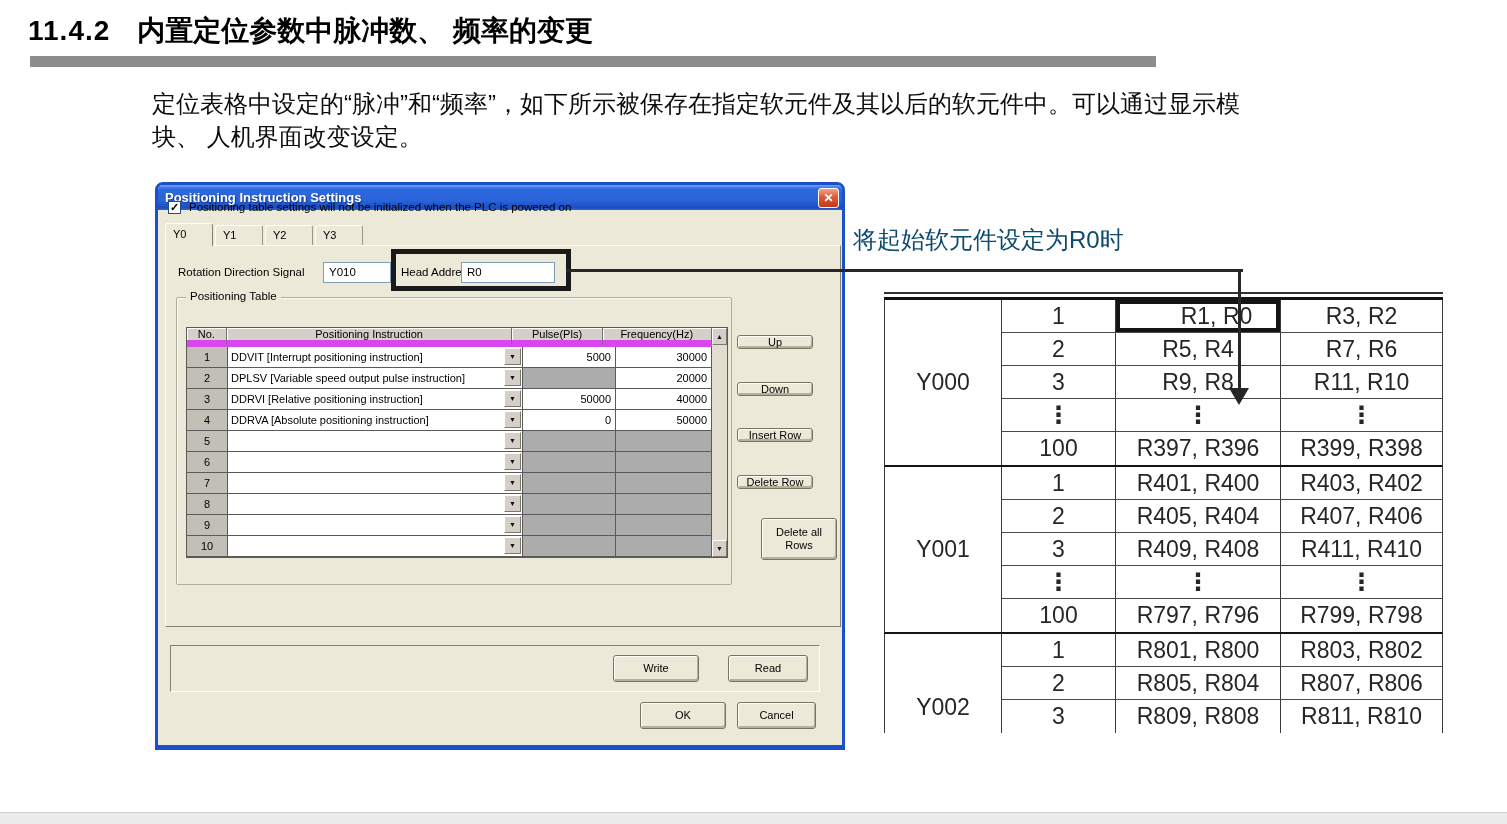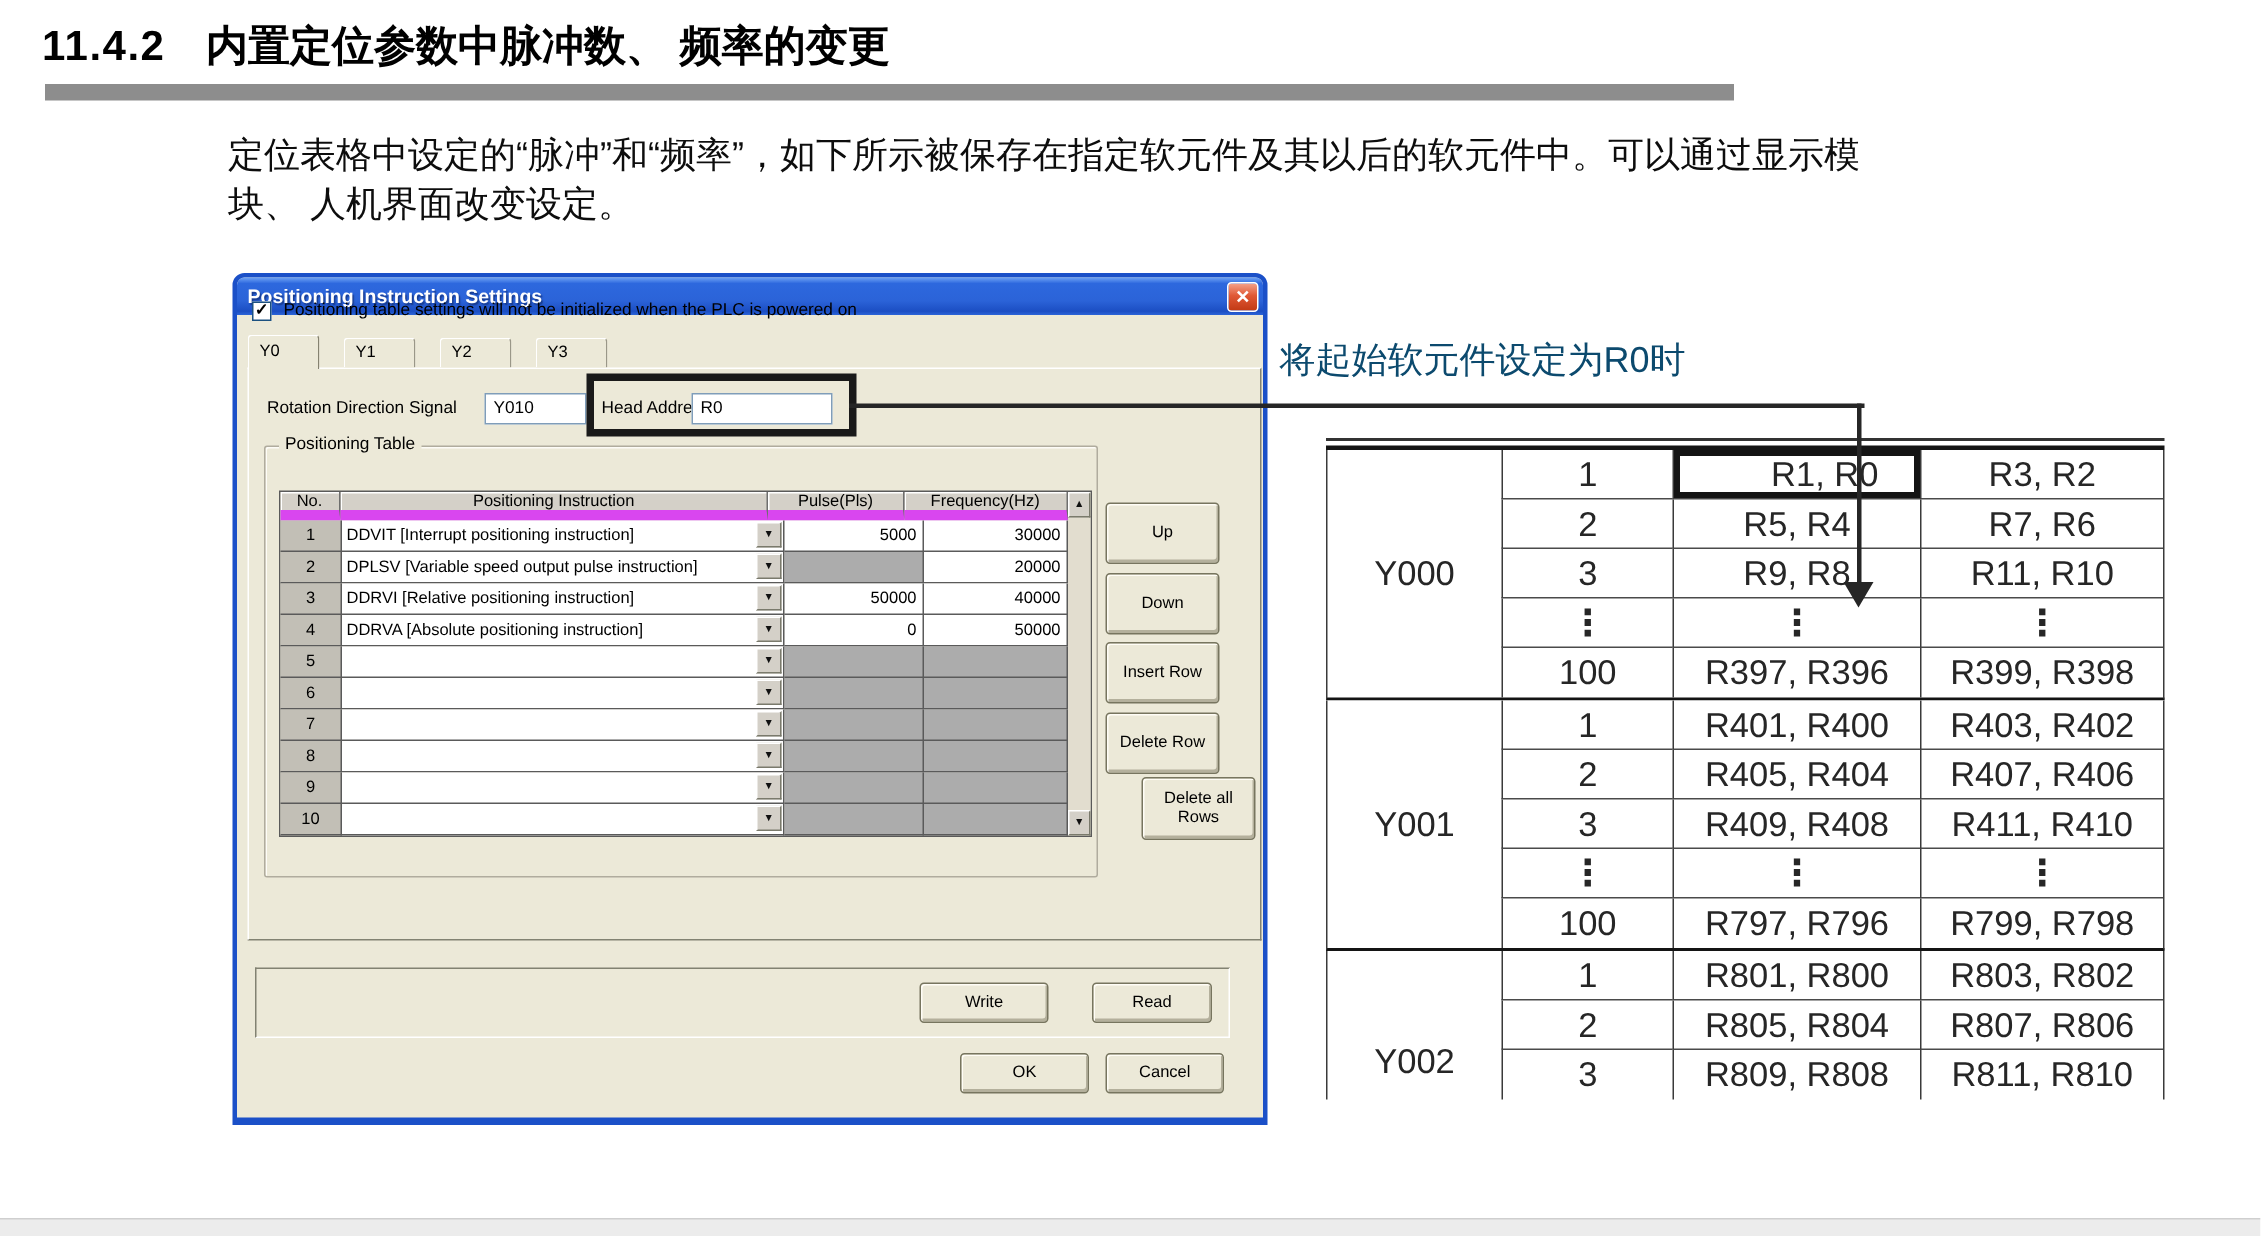--- a/index.html
+++ b/index.html
@@ -27,21 +27,21 @@
     background:#ECE9D8; border:3px solid #1b50c8; border-bottom-width:5px;
     border-radius:8px 8px 0 0; z-index:4; font-family:"Liberation Sans",sans-serif; }
   .titlebar { height:25px; border-radius:5px 5px 0 0; display:flex; align-items:center;
     padding:0 3px 0 7px;
     background:linear-gradient(180deg,#6fa3f5 0%,#2d68de 16%,#2b63d8 62%,#1b4ec3 90%,#2c64d8 100%); }
   .titlebar .title { flex:1; color:#fff; font-weight:700; font-size:13px; text-shadow:1px 1px 1px #17398a; }
   .closebtn { width:21px; height:20px; border-radius:3px; border:1px solid #fff; color:#fff;
     background:linear-gradient(180deg,#f4a188,#e05835 45%,#c23a15); font-size:12px; font-weight:700;
     display:flex; align-items:center; justify-content:center; cursor:default; }
 
-  .tabs { position:absolute; left:7px; top:38px; display:flex; gap:16px; }
+  .tabs { position:absolute; left:7px; top:38px; display:flex; gap:2px; }
   .tab { width:48px; height:20px; margin-top:2px; padding:3px 0 0 7px; font-size:11px;
     background:#ECE9D8; border:1px solid #9a9788; border-bottom:none;
     border-top-color:#fff; border-left-color:#fff; border-radius:3px 3px 0 0; }
   .tab.active { height:23px; margin-top:0; padding-top:4px; z-index:3; position:relative;
     border-color:#858270; border-top-color:#fff; border-left-color:#fff; background:#ECE9D8; }
   .tabpanel { position:absolute; left:7px; top:60px; width:676px; height:382px;
     border:1px solid; border-color:#fff #828272 #828272 #fff; background:#ECE9D8; }
 
   .lbl { position:absolute; font-size:11.5px; color:#000; }
   .field { position:absolute; height:21px; background:#fff; border:1px solid #7f9db9;
@@ -75,21 +75,21 @@
   .grow .val.pu{width:93px;} .grow .val.fr{width:96px;}
   .grow .val.gray { background:#ACACAC; }
   .sb { width:16px; display:flex; flex-direction:column; justify-content:space-between;
     background:#e2ddcf; }
   .sb-btn { height:17px; background:#D4D0C8; border:1px solid; border-color:#fff #7a7a6c #7a7a6c #fff;
     font-size:7px; display:flex; align-items:center; justify-content:center; color:#111; }
 
   .xpbtn { position:absolute; background:#ECE9D8; border:1px solid #77755f; border-radius:3px;
     box-shadow:inset 1px 1px 0 #fffdf6, inset -1px -2px 0 #b4b09c; font-size:11px; color:#000;
     display:flex; align-items:center; justify-content:center; text-align:center; line-height:13px; }
-  .sidebtn { left:579px; width:76px; height:41px; }
+  .sidebtn { left:579px; width:76px; height:14px; }
   .tall { height:42px;margin-left:24px; }
 
   .cbgroup { position:absolute; left:12px; top:460px; width:650px; height:47px;
     border:1px solid; border-color:#828272 #fff #fff #828272; }
   .checkbox { position:absolute; left:10px; top:16px; width:13px; height:13px; background:#fff;
     border:1px solid #1c5180; font-size:11px; line-height:11px; text-align:center; font-weight:700; }
   .cblabel { position:absolute; left:31px; top:16px; font-size:11.5px; }
 
   
   .dtable { position:absolute; left:884px; top:292px; width:559px; border-top:2px solid #333; z-index:5; }

